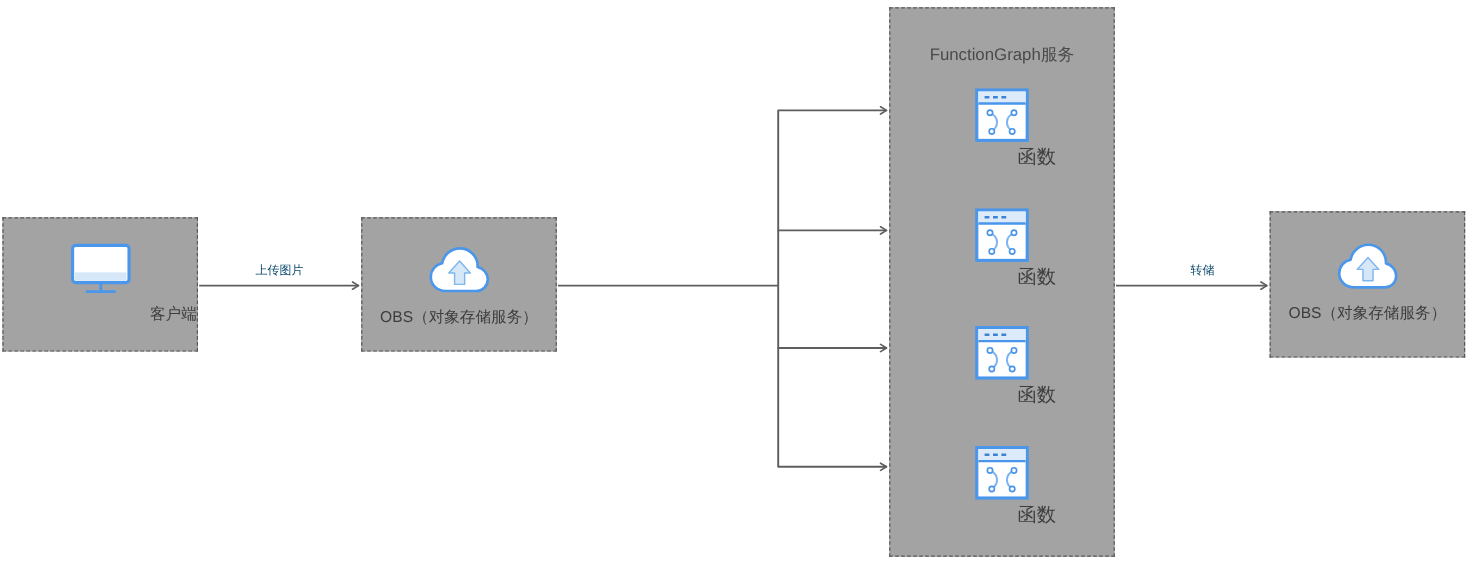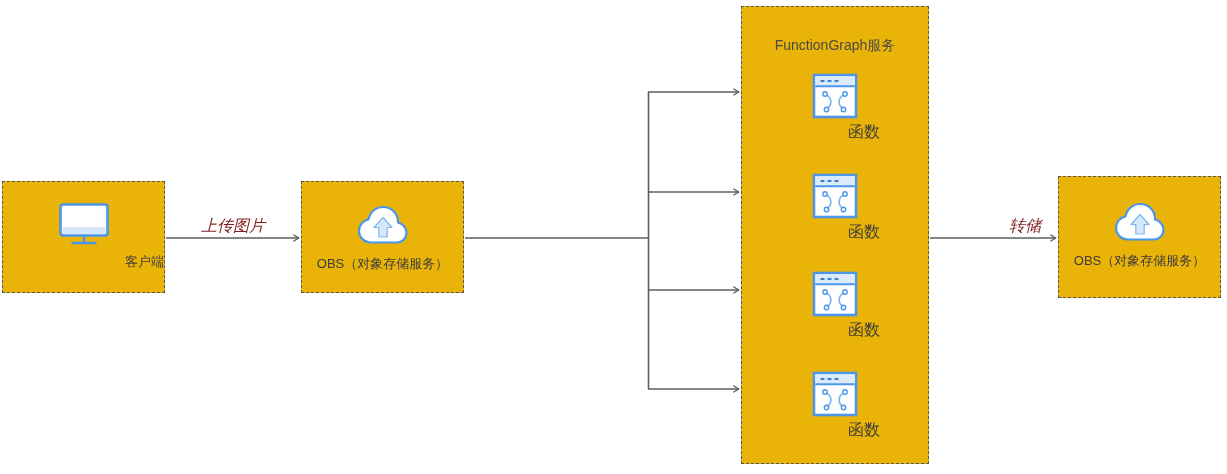--- a/index.html
+++ b/index.html
@@ -17,21 +17,21 @@
     height: 474px;
     background: #ffffff;
     overflow: hidden;
   }
 
   
   .node-box {
     position: absolute;
     box-sizing: border-box;
     border: 1.5px dashed #585858;
-    background: #eab308;
+    background: #a3a3a3;
   }
 
   
   .node-caption {
     position: absolute;
     width: 100%;
     left: 0;
     text-align: center;
     color: #3d3d3d;
     font-size: 13px;
@@ -43,26 +43,25 @@
     width: 100%;
     left: 0;
     text-align: center;
     color: #4a4a4a;
     font-size: 14px;
     line-height: 18px;
     white-space: nowrap;
   }
   .edge-label {
     position: absolute;
-    color: #7f1d1d;
-    font-size: 16px;
+    color: #0c4a6e;
+    font-size: 10px;
     line-height: 15px;
     white-space: nowrap;
     text-align: center;
-    font-style: italic;
   }
   .fn-caption {
     position: absolute;
     width: 90px;
     text-align: right;
     color: #3d3d3d;
     font-size: 16px;
     line-height: 15px;
     white-space: nowrap;
   }
@@ -134,21 +133,21 @@
                  C13.8,8.2 20,3 27.3,3 C35.4,3 42,9.5 42,17.6 C42,17.9 42,18.2 42,18.5
                  C46.8,19.6 50.5,23.9 50.5,29 C50.5,34.3 46.2,38.5 40.9,38.5 Z" fill="#ffffff" stroke="#4a96ea" stroke-width="2.2" stroke-linejoin="round"></path>
         <path d="M27,13.5 L36,23.5 L31.2,23.5 L31.2,33 L22.8,33 L22.8,23.5 L18,23.5 Z" fill="#d6e7f8" stroke="#7fb6ef" stroke-width="1.2" stroke-linejoin="round"></path>
       </svg>
     </span>
     <span class="node-caption" style="top:74px;">OBS（对象存储服务）</span>
   </div>
 
   <span class="edge-label" style="left:183px; top:218px; width:100px;">上传图片</span>
 
-  <span class="edge-label" style="left:995px; top:218px; width:60px;">转储</span>
+  <span class="edge-label" style="left:952px; top:218px; width:60px;text-align:right;">转储</span>
 
   <div class="node-box" style="left:741px; top:6px; width:188px; height:458px;">
 
     <span class="group-title" style="top:29px;">FunctionGraph服务</span>
 
     <div style="position:absolute; left:50%; top:66px; margin-left:-45px; width:90px; height:72px;">
       <span class="icon" style="left:50%; top:0; margin-left:-23px;">
         <svg width="46" height="46" viewBox="0 0 46 46" xmlns="http://www.w3.org/2000/svg">
           <rect x="2" y="2" width="42" height="42" fill="#ffffff" stroke="#4a96ea" stroke-width="2.6"></rect>
           <rect x="3.3" y="3.3" width="39.4" height="9.6" fill="#dceaf9"></rect>

